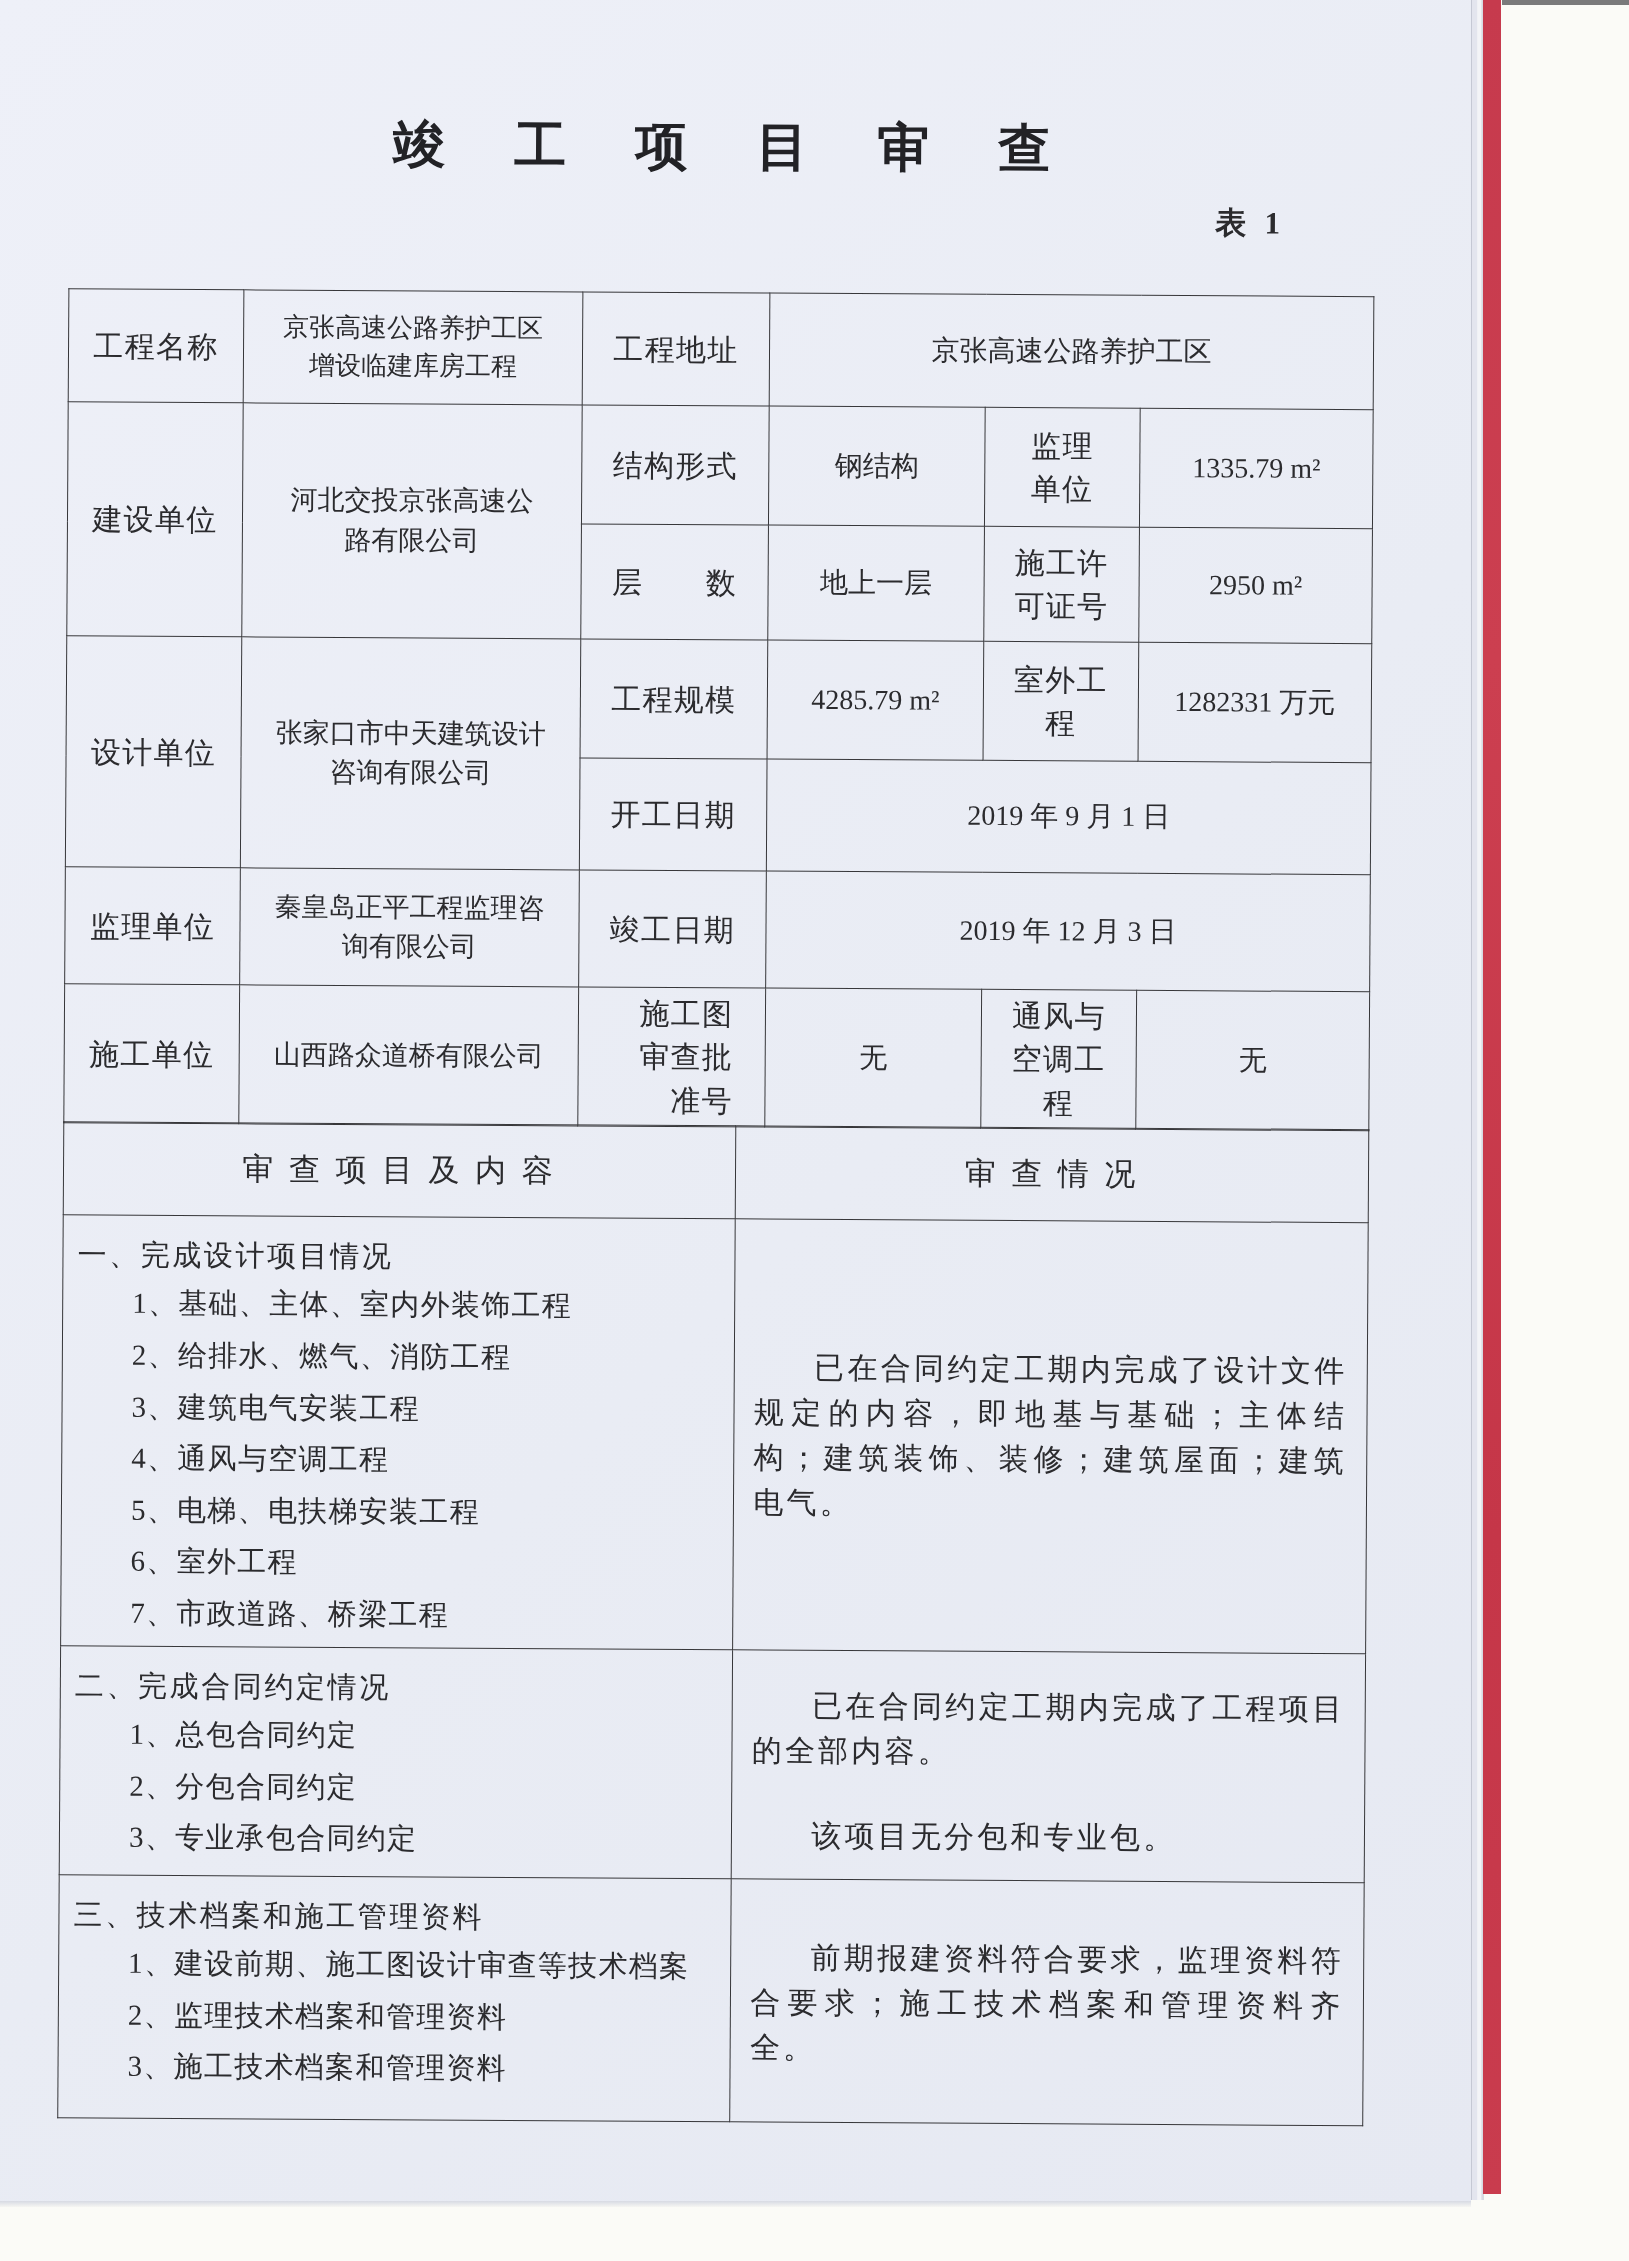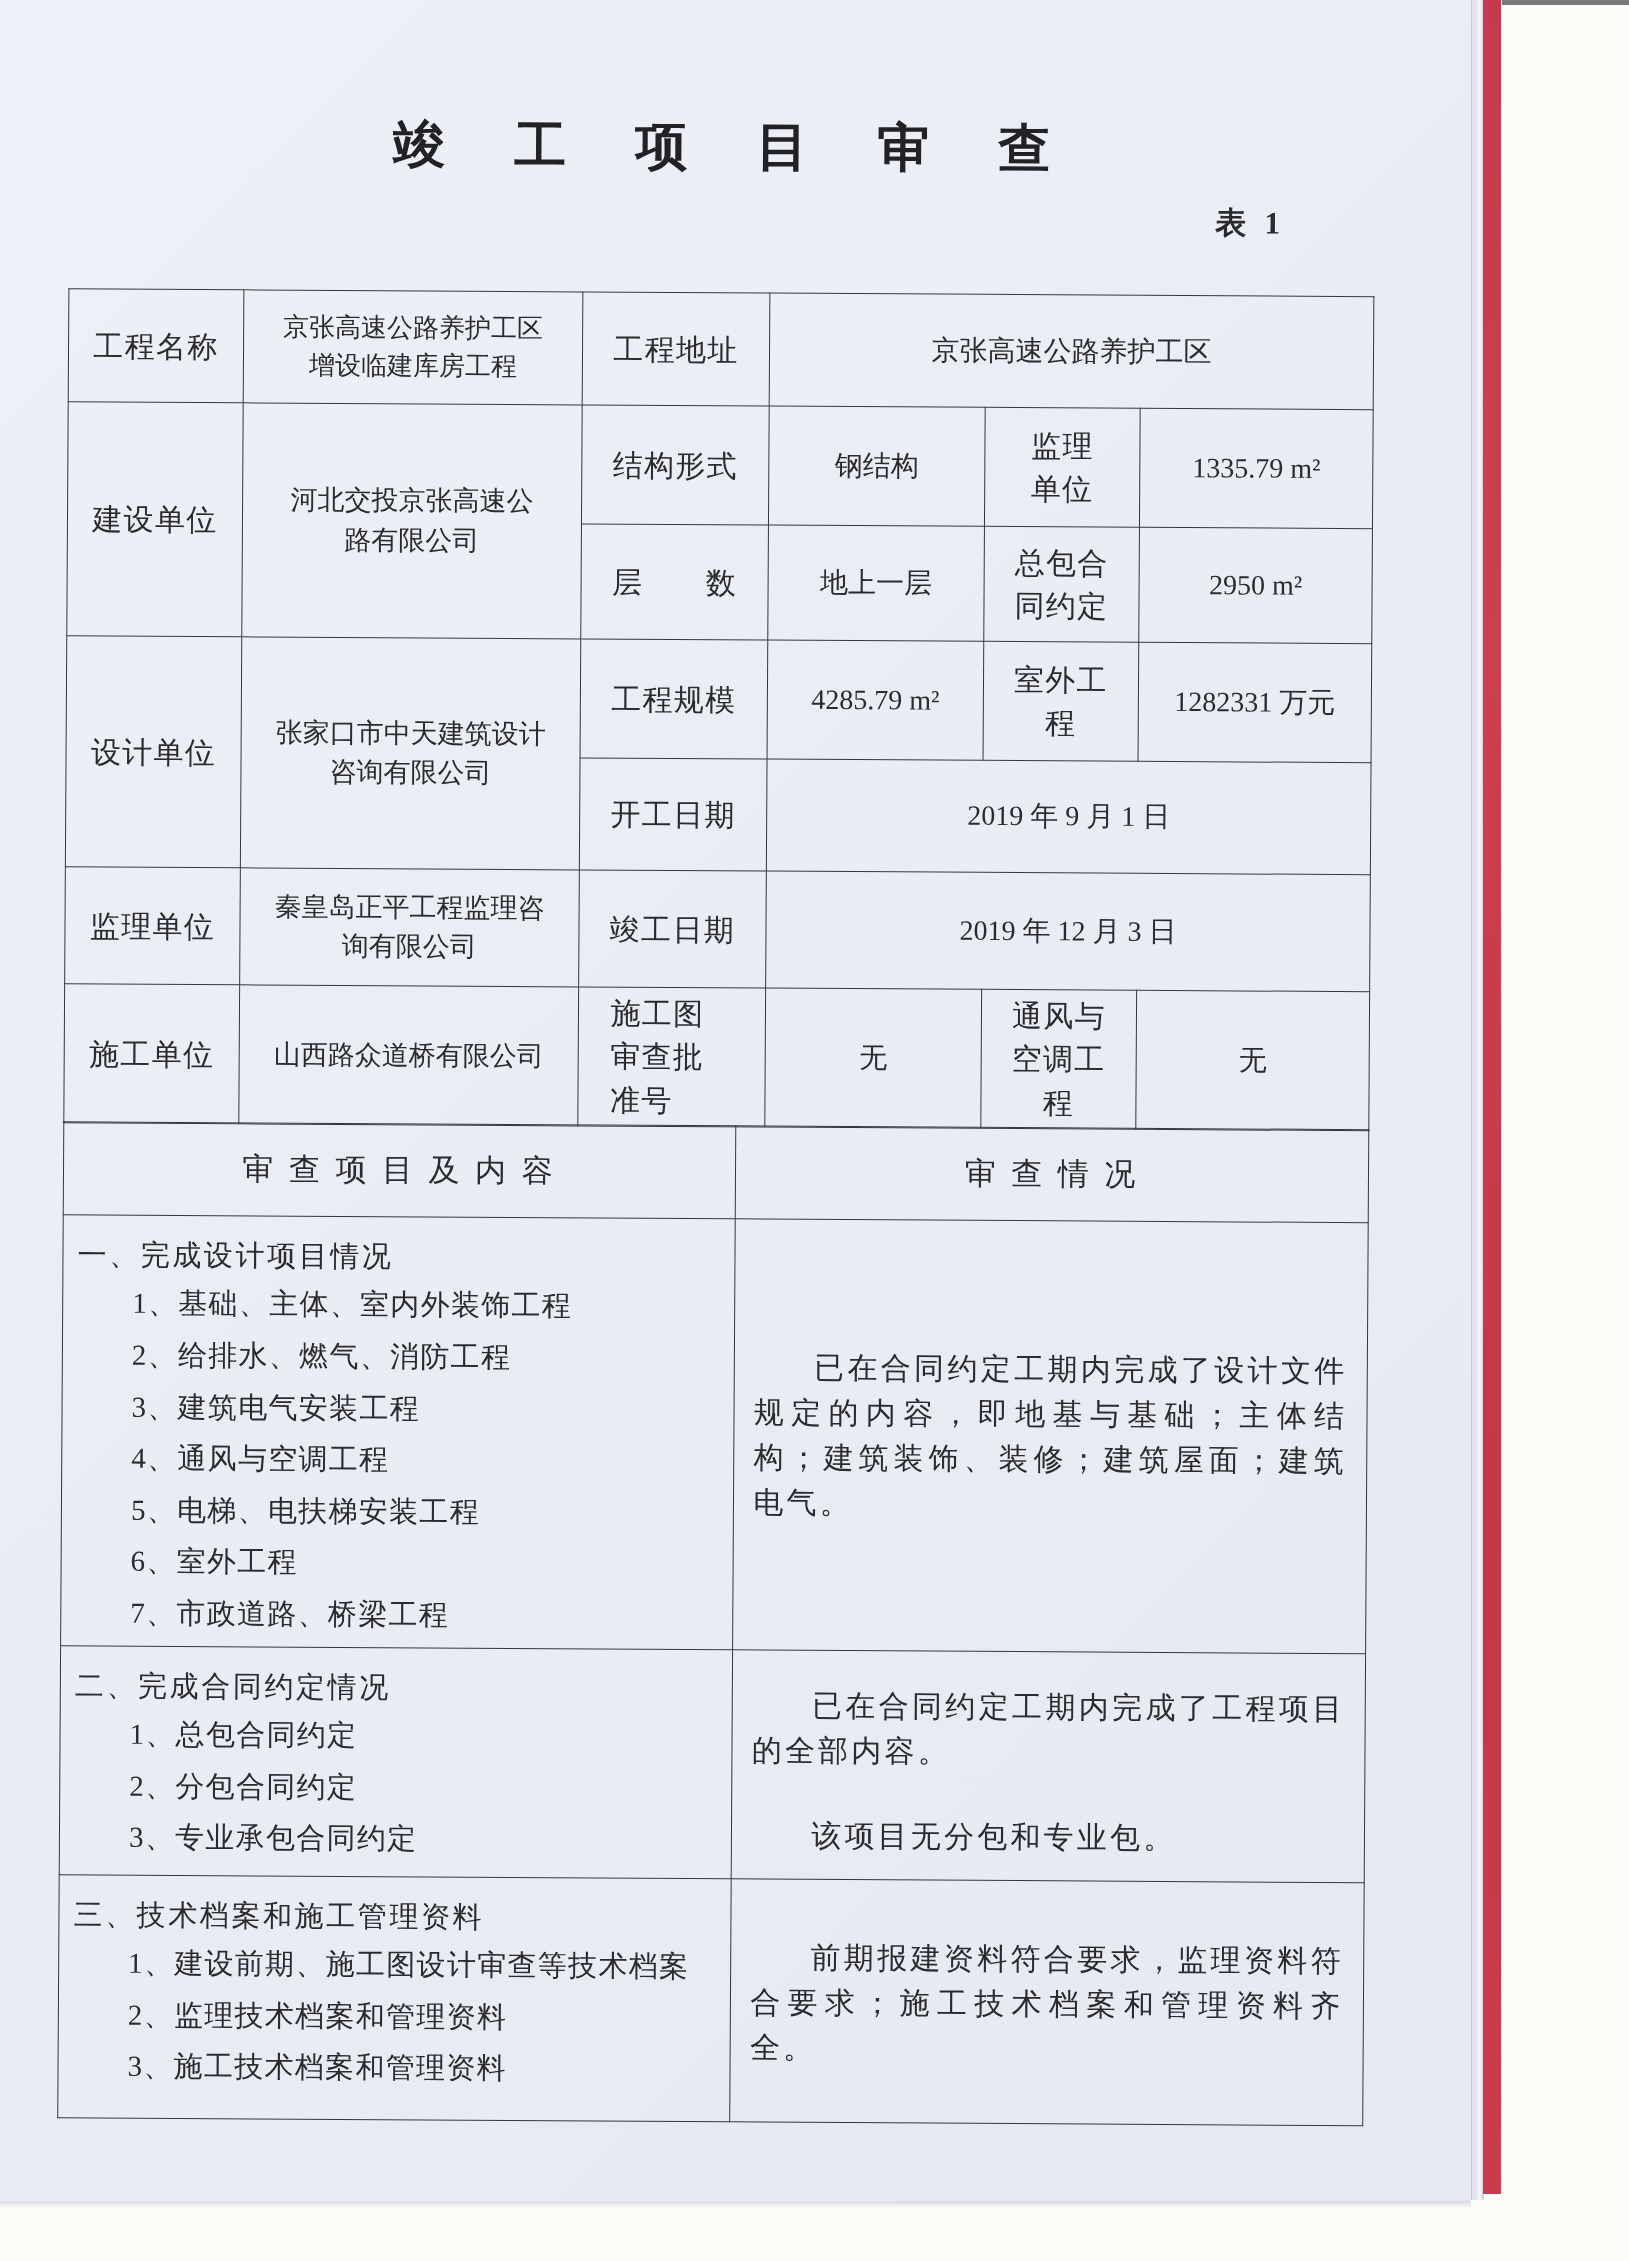--- a/index.html
+++ b/index.html
@@ -110,21 +110,21 @@
         <td class="lbl" rowspan="2">建设单位</td>
         <td rowspan="2"><span class="wrap" style="max-width:245px;font-size:27px">河北交投京张高速公路有限公司</span></td>
         <td class="lbl">结构形式</td>
         <td>钢结构</td>
         <td class="lbl"><span class="wrap" style="max-width:64px">监理单位</span></td>
         <td>1335.79 m²</td>
       </tr>
       <tr style="height:115px">
         <td class="lbl">层　　数</td>
         <td>地上一层</td>
-        <td class="lbl"><span class="wrap" style="max-width:97px">总包合同约定</span></td>
+        <td class="lbl"><span class="wrap" style="max-width:97px">施工许可证号</span></td>
         <td>2950 m²</td>
       </tr>
       <tr style="height:119px">
         <td class="lbl" rowspan="2">设计单位</td>
         <td rowspan="2"><span class="wrap" style="max-width:271px;font-size:27px">张家口市中天建筑设计咨询有限公司</span></td>
         <td class="lbl">工程规模</td>
         <td>4285.79 m²</td>
         <td class="lbl"><span class="wrap" style="max-width:97px">室外工程</span></td>
         <td><span class="wrap" style="max-width:161px">1282331 万元</span></td>
       </tr>
@@ -134,21 +134,21 @@
       </tr>
       <tr style="height:117px">
         <td class="lbl">监理单位</td>
         <td><span class="wrap" style="max-width:271px;font-size:27px">秦皇岛正平工程监理咨询有限公司</span></td>
         <td class="lbl">竣工日期</td>
         <td colspan="3">2019 年 12 月 3 日</td>
       </tr>
       <tr style="height:115px">
         <td class="lbl">施工单位</td>
         <td><span class="wrap" style="max-width:271px;font-size:27px">山西路众道桥有限公司</span></td>
-        <td class="lbl"><span class="wrap" style="max-width:123px;text-align:left">施工图审查批准号</span></td>
+        <td class="lbl"><span class="wrap" style="max-width:123px;text-align:right">施工图审查批准号</span></td>
         <td>无</td>
         <td class="lbl"><span class="wrap" style="max-width:97px">通风与空调工程</span></td>
         <td>无</td>
       </tr>
     </tbody>
       </table>
 
     <table style="margin-top:-1.9px">
       <colgroup>
         <col style="width:672px">

